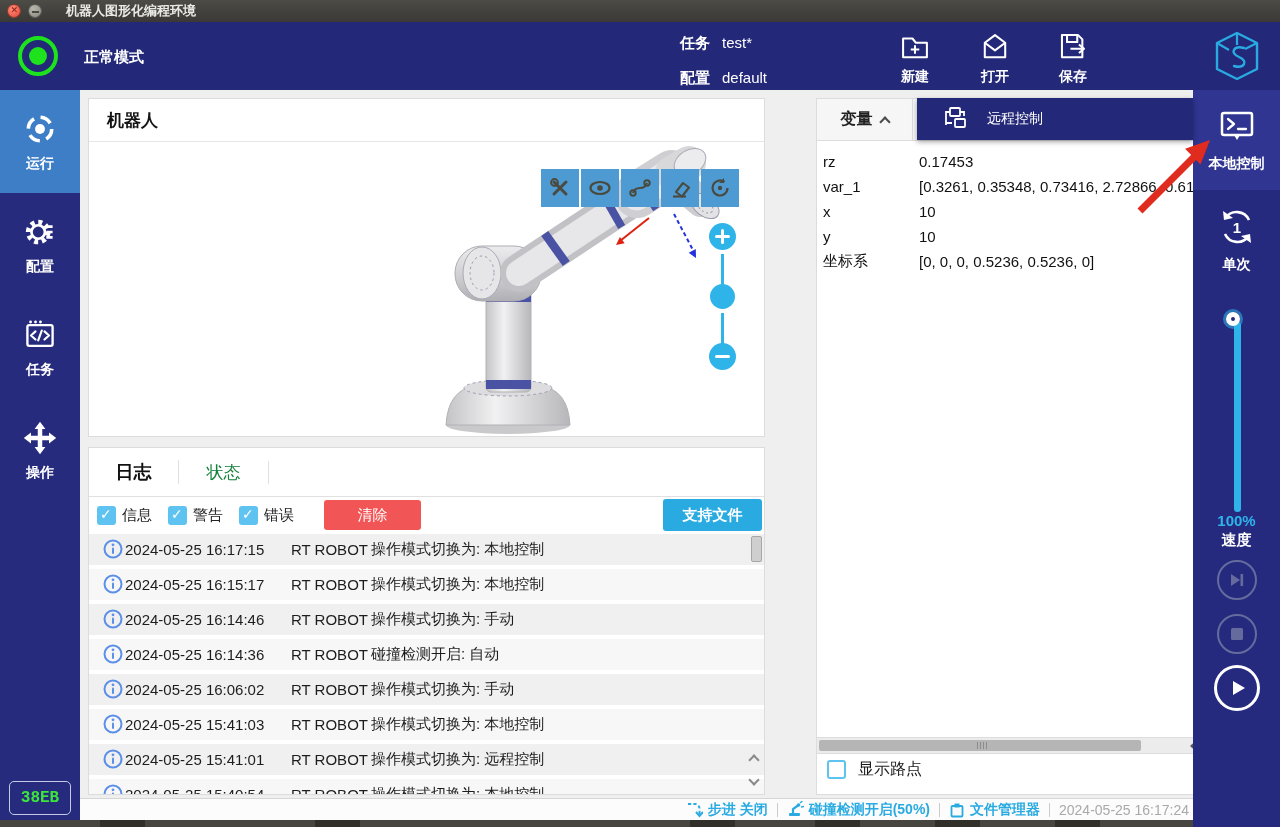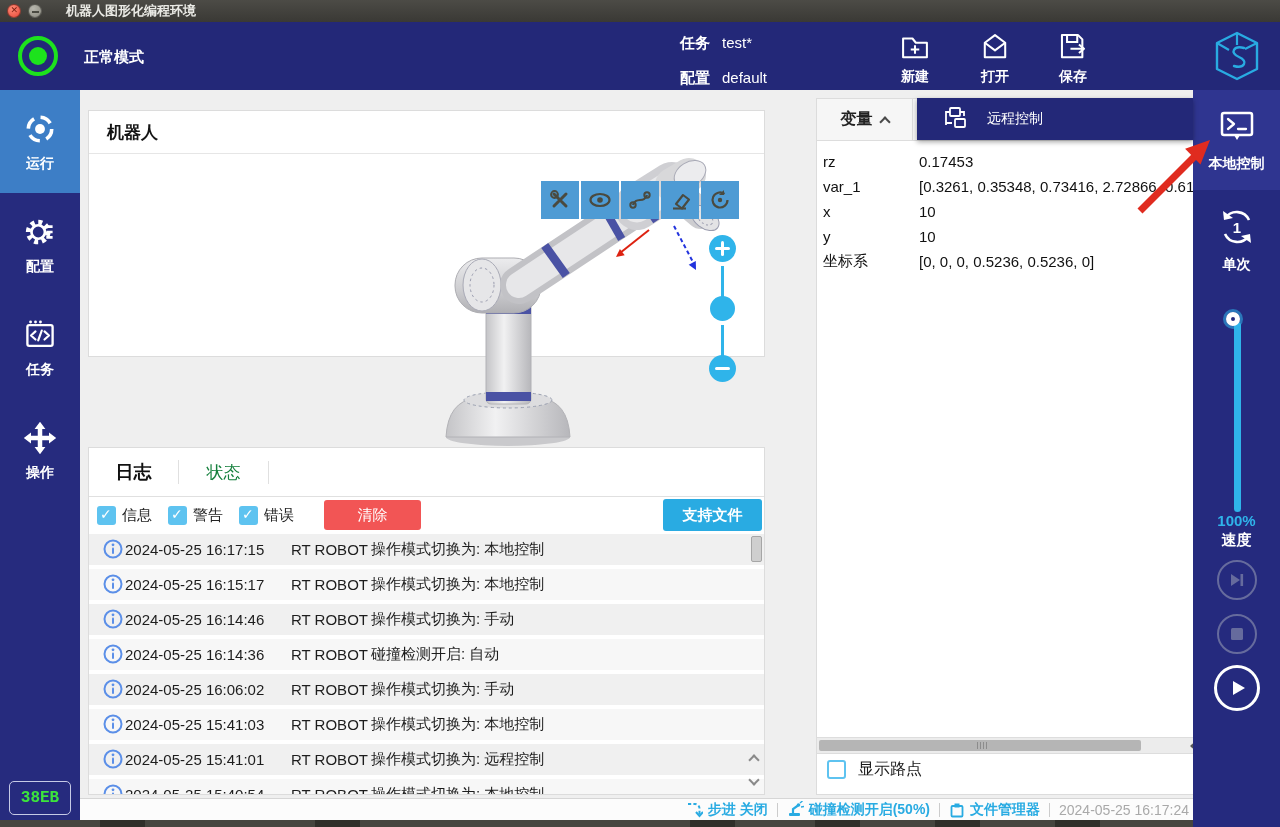--- a/index.html
+++ b/index.html
@@ -201,21 +201,21 @@
   <div class="lsb-item">
     <svg width="36" height="36" viewBox="0 0 40 40">
       <path d="M20 9 V31 M9 20 H31" stroke="#fff" stroke-width="5"></path>
       <path d="M20 2 l-6 8 h12 z M20 38 l-6 -8 h12 z M2 20 l8 -6 v12 z M38 20 l-8 -6 v12 z" fill="#fff"></path>
     </svg>
     <span class="lbl">操作</span>
   </div>
   <div class="badge">38EB</div>
 </div>
 
-<div class="panel" style="left:88px;top:98px;width:677px;height:247px;margin-top:12px;">
+<div class="panel" style="left:88px;top:98px;width:677px;height:339px;">
   <div class="rp-title">机器人</div>
   <div class="rp-view">
     <svg width="675" height="293" viewBox="0 0 675 293">
       <defs>
         <linearGradient id="gmV" x1="0" y1="0" x2="1" y2="0">
           <stop offset="0" stop-color="#c4c4c7"></stop>
             <stop offset="0.4" stop-color="#f1f1f2"></stop>
             <stop offset="1" stop-color="#b7b7bb"></stop>
         </linearGradient>
         <linearGradient id="gmH" x1="0" y1="0" x2="0" y2="1">

